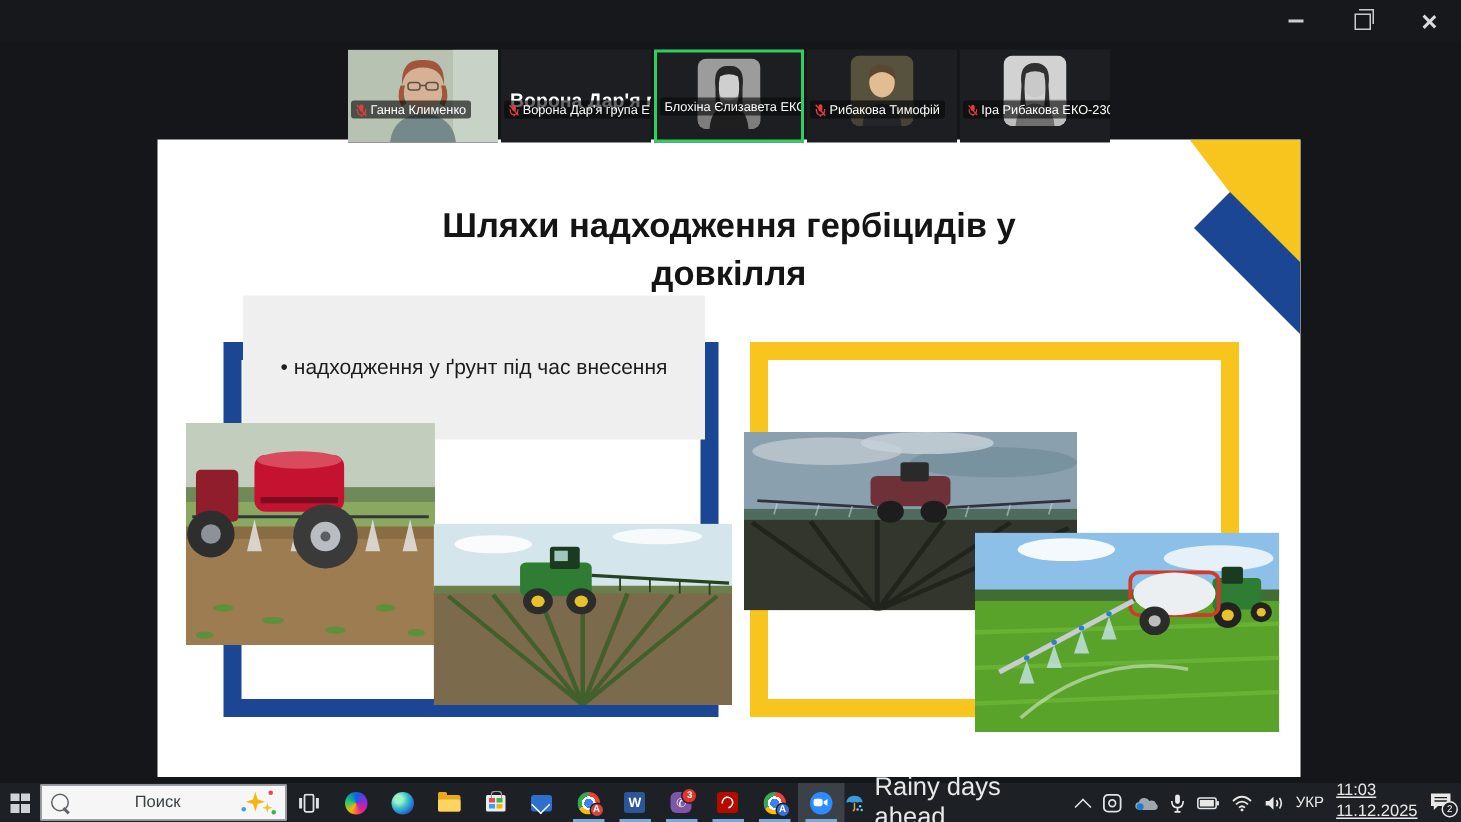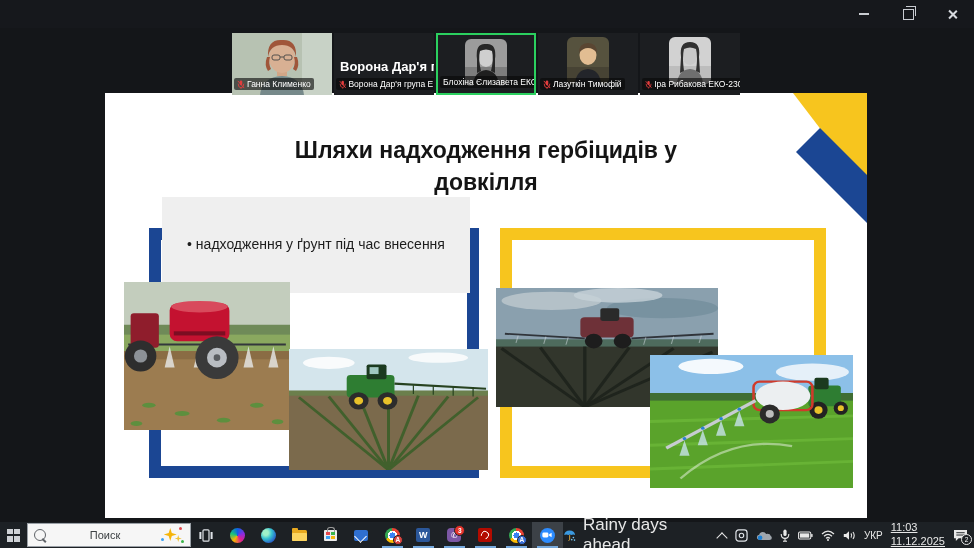--- a/index.html
+++ b/index.html
@@ -17,21 +17,21 @@
   .wbtn .cls:before,.wbtn .cls:after{content:"";position:absolute;left:5px;top:0;width:1.5px;height:11px;background:#d7dadf;}
   .wbtn .cls:before{transform:rotate(45deg);} .wbtn .cls:after{transform:rotate(-45deg);}
 
   
   .strip{position:absolute;left:232px;top:33px;display:flex;gap:2px;z-index:20;}
   .tile{width:100px;height:62px;background:#1c1e21;position:relative;overflow:hidden;flex:none;}
   .tile.active{border:2px solid #2bd05f;width:96px;height:58px;}
   .tile svg.fill{position:absolute;inset:0;width:100%;height:100%;}
   .avatar-card{position:absolute;left:50%;top:4px;transform:translateX(-50%);width:42px;height:47px;
                border-radius:6px;overflow:hidden;}
-  .name-pill{position:absolute;left:2px;bottom:5px;max-width:95px;display:flex;align-items:center;gap:2px;
+  .name-pill{position:absolute;left:2px;bottom:16px;max-width:95px;display:flex;align-items:center;gap:2px;
              background:rgba(8,8,8,.62);border-radius:2px;padding:1px 3px;overflow:hidden;}
   .name-pill span{color:#fff;font-size:8.5px;white-space:nowrap;overflow:hidden;}
   .bigname{position:absolute;left:6px;top:26px;color:#fff;font-size:13px;font-weight:bold;white-space:nowrap;}
 
   
   .slide{position:absolute;left:105px;top:93px;width:762px;height:425px;background:#ffffff;z-index:5;overflow:hidden;}
   .slide-title{margin-top:41px;text-align:center;font-weight:bold;font-size:23px;line-height:1.4;color:#141414;}
   .corner{position:absolute;top:0;right:0;width:160px;height:150px;pointer-events:none;}
   .corner .c-yellow{position:absolute;inset:0;background:#f7c51e;
       clip-path:polygon(86px 0px,160px 0px,160px 97px);}
@@ -197,21 +197,21 @@
         <path d="M12 16 Q12 6 21 6 Q30 6 30 16 Q26 11 21 11 Q16 11 12 16 Z" fill="#5a4632"></path>
       </svg>
     </div>
     <div class="name-pill">
       <svg width="8" height="9" viewBox="0 0 10 11">
         <rect x="3.4" y="0.5" width="3.2" height="6" rx="1.6" fill="#e23d3d"></rect>
         <path d="M1.5 4.5 q0 5 3.5 5 q3.5 0 3.5 -5" fill="none" stroke="#e23d3d" stroke-width="1.1"></path>
         <line x1="5" y1="9.5" x2="5" y2="11" stroke="#e23d3d" stroke-width="1.1"></line>
         <line x1="1" y1="1" x2="9" y2="10" stroke="#e23d3d" stroke-width="1.2"></line>
       </svg>
-      <span>Лазуткін Тимофій</span>
+      <span>Рибакова Тимофій</span>
     </div>
   </div>
 
   <div class="tile">
     <div class="avatar-card">
       <svg viewBox="0 0 42 47" width="42" height="47">
         <rect width="42" height="47" fill="#d2d2d2"></rect>
         <rect y="29" width="42" height="18" fill="#bdbdbd"></rect>
         <path d="M8 47 Q9 33 21 32 Q33 33 34 47 Z" fill="#6f6f6f"></path>
         <ellipse cx="21" cy="18" rx="8" ry="10" fill="#c9c9c9"></ellipse>

